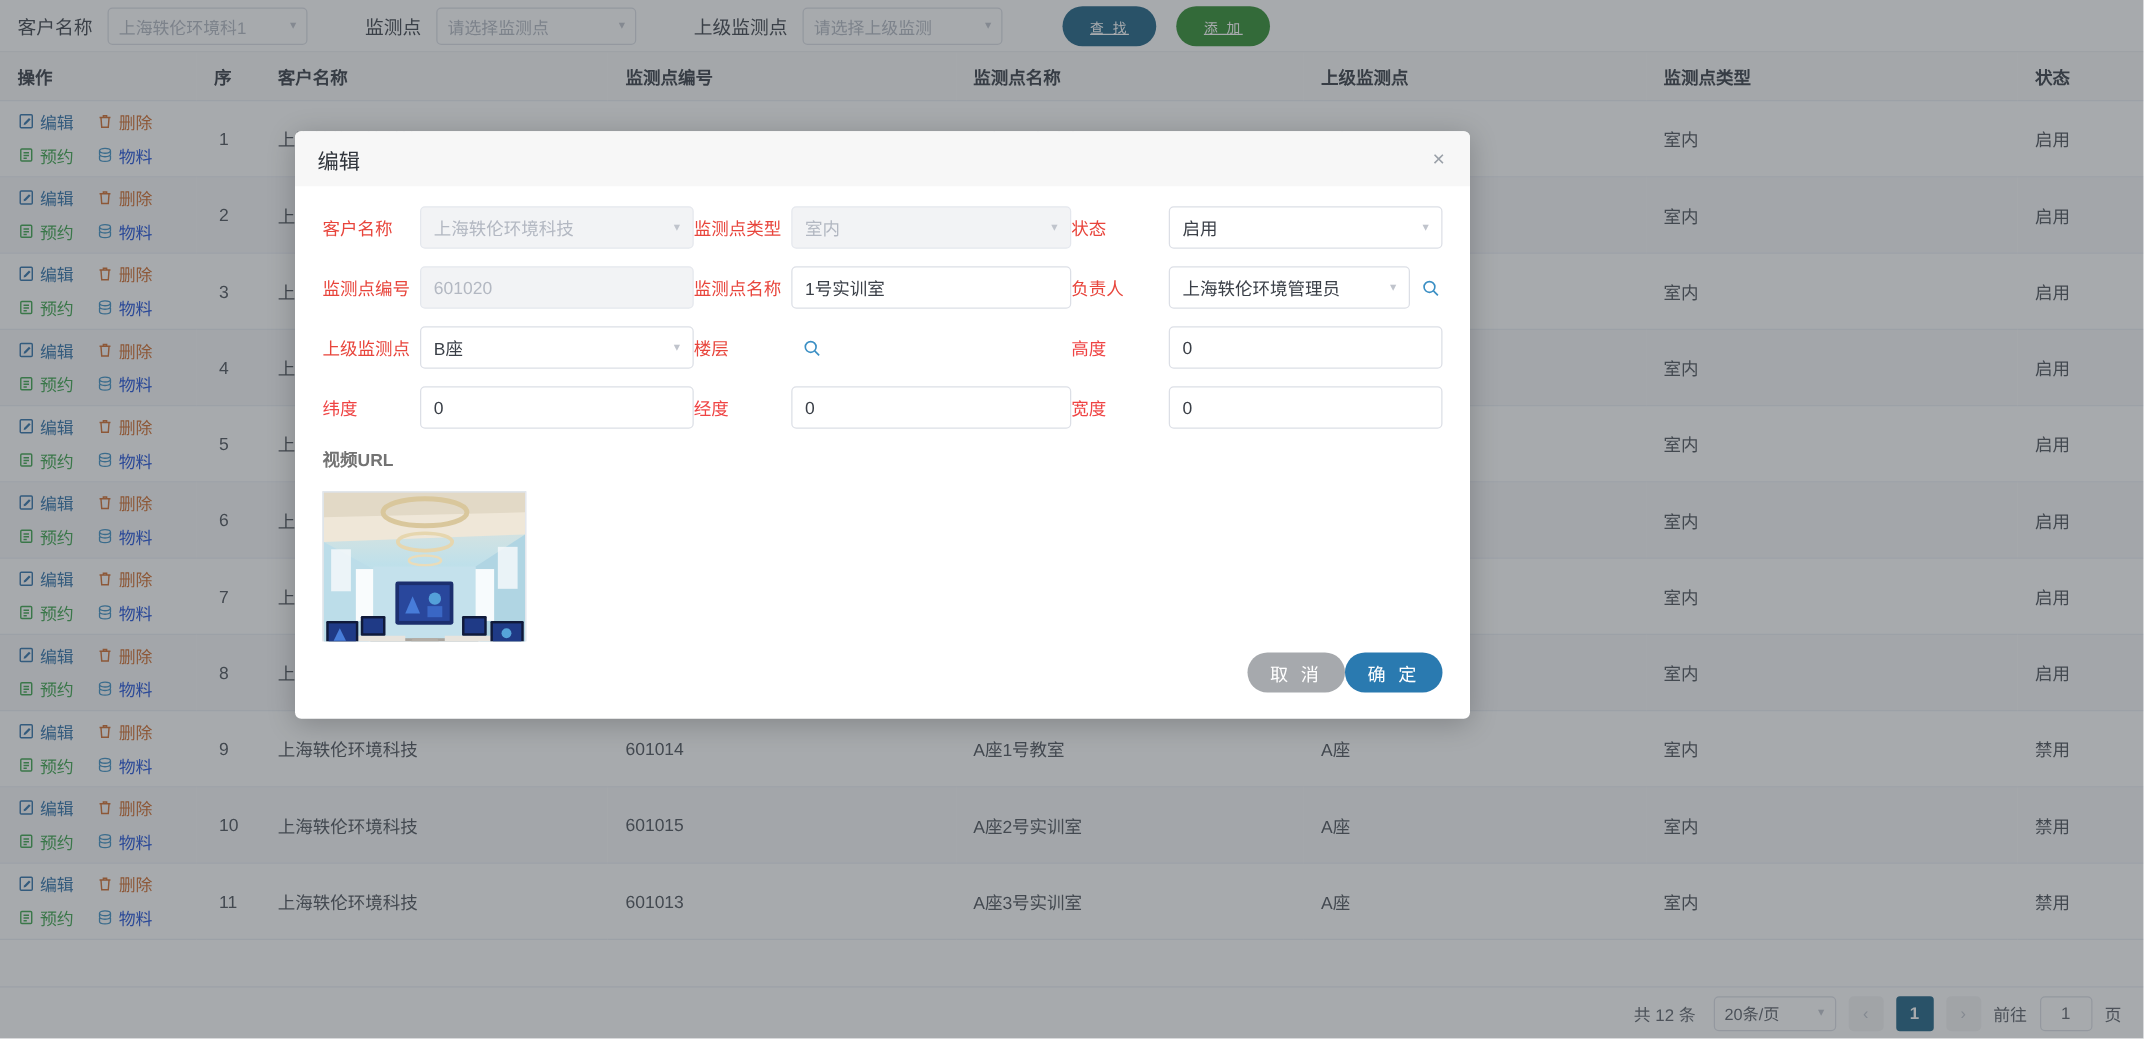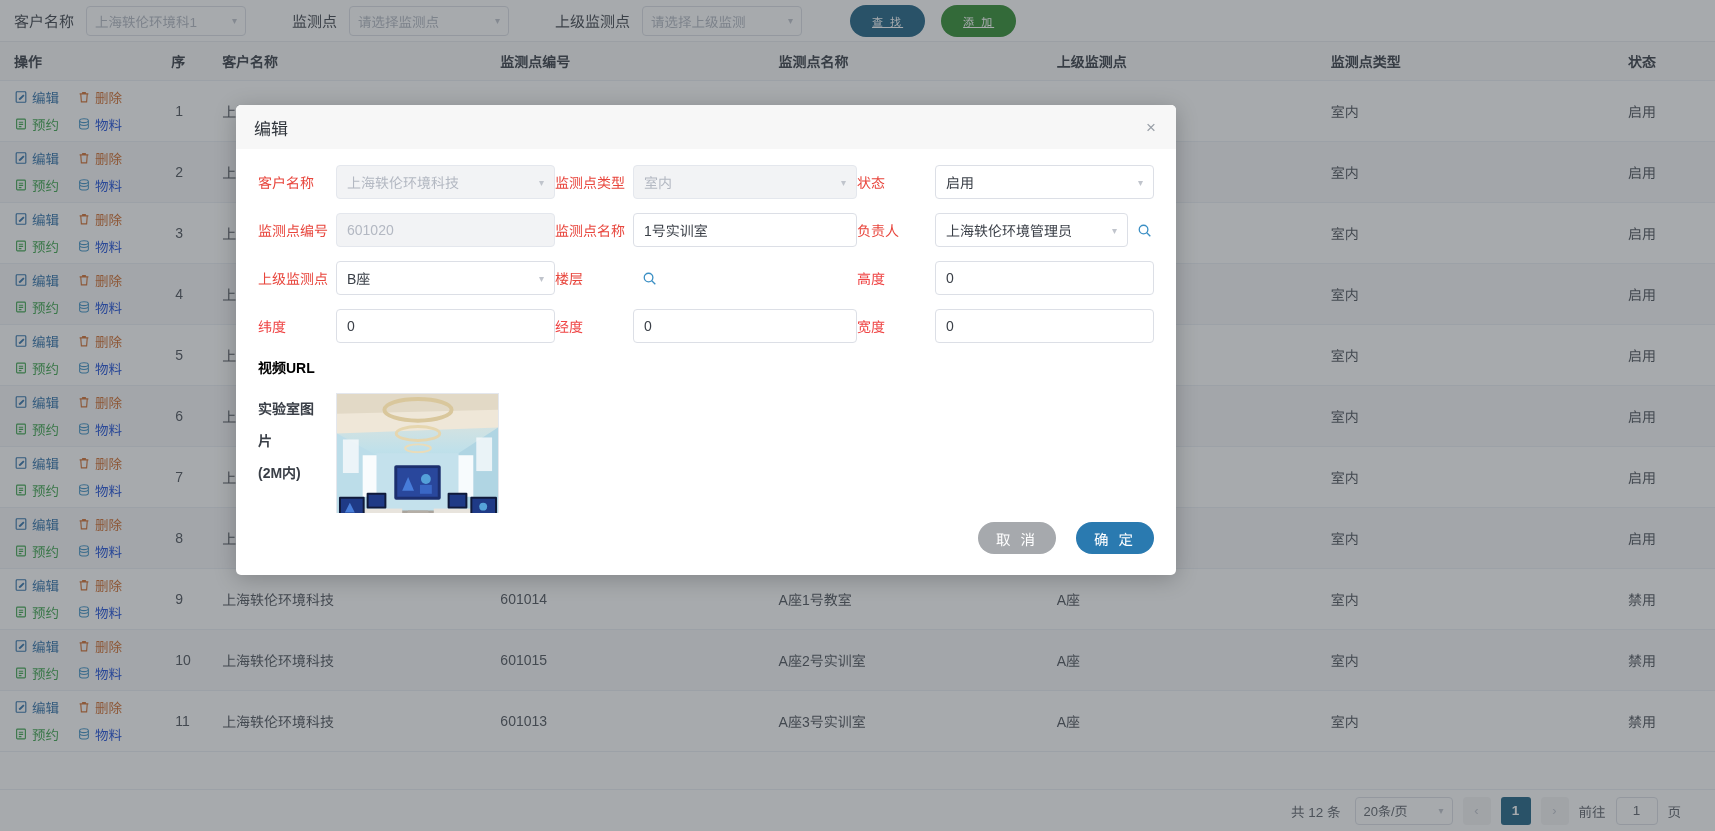--- a/index.html
+++ b/index.html
@@ -101,21 +101,21 @@
 
   .st-on  { color: #3aa34a; }
   .st-off { color: #c0392b; }
 
   
   .pager {
     position: absolute; left: 0; right: 0; bottom: 0;
     height: 42px; background: #ffffff;
     border-top: 1px solid #ebeef5;
     display: flex; align-items: center; justify-content: flex-end;
-    padding-right: 34px; gap: 10px;
+    padding-right: 18px; gap: 10px;
     font-size: 13.5px; color: #5b6068;
   }
   .pg-total { margin-right: 4px; }
   .pg-size {
     width: 98px; height: 28px; border: 1px solid #dcdfe6; border-radius: 4px;
     display: flex; align-items: center; justify-content: space-between;
     padding: 0 8px; background: #fff; font-size: 13px; color: #5b6068;
   }
   .pg-size .caret { color: #c0c4cc; font-size: 10px; }
   .pg-arrow {
@@ -219,21 +219,21 @@
   .search-ic {
     width: 20px; flex: none; margin-left: 6px;
     color: #3b8fc4; font-size: 15px; cursor: pointer;
     display: flex; align-items: center; justify-content: center;
   }
   .fgroup.has-ic .fctrl { flex: 1; }
 
   
   .url-row { display: flex; align-items: center; margin-bottom: 16px; }
   .url-label {
-    width: 78px; flex: none; font-size: 14px; color: #000000; font-weight: 700;
+    width: 78px; flex: none; font-size: 14px; color: #737373; font-weight: 700;
     padding-right: 10px;
   }
   .url-input {
     width: 515px; height: 34px;
     border: 1px solid #5fa8d8; border-radius: 4px;
     background: #fff; padding: 0 10px;
     font-size: 14px; color: #3a3f47;
     display: flex; align-items: center;
     white-space: nowrap; overflow: hidden;
     justify-content: flex-end;
@@ -255,21 +255,21 @@
     width: 163px; height: 165px;
     border: 1px solid #e4e7ed;
     overflow: hidden; position: relative;
     background: #cfd8de;
   }
   .thumb svg { display: block; width: 100%; height: 100%; }
 
   .modal-foot {
     flex: none; height: 62px;
     display: flex; align-items: center; justify-content: flex-end;
-    padding: 0 22px 12px 0; gap: 20px;
+    padding: 0 22px 12px 0; gap: 0;
   }
   .mbtn {
     height: 32px; min-width: 78px; border-radius: 16px;
     border: none; cursor: pointer;
     font-size: 14.5px; letter-spacing: 3px; color: #fff;
     display: inline-flex; align-items: center; justify-content: center;
     font-family: inherit;
   }
   .mbtn-cancel { background: #a6a9ad; }
   .mbtn-ok     { background: #2a7ab0; text-align: center; }
@@ -947,24 +947,20 @@
             <div class="inp">0</div>
           </div>
         </div>
       </div>
 
       <div class="url-row">
         <span class="url-label">视频URL</span>
       </div>
 
       <div class="img-row">
-        <span class="img-label">
-          <span>实验室图片</span>
-          <span class="l2">(2M内)</span>
-        </span>
         <div class="thumb">
           <svg viewBox="0 0 163 165" preserveAspectRatio="none">
             <defs>
               <linearGradient id="wall" x1="0" y1="0" x2="0" y2="1">
                 <stop offset="0%" stop-color="#ede5d6"></stop>
                   <stop offset="35%" stop-color="#bfe0ea"></stop>
                 <stop offset="100%" stop-color="#a9cfdd"></stop>
               </linearGradient>
               <linearGradient id="floorg" x1="0" y1="0" x2="0" y2="1">
                 <stop offset="0%" stop-color="#a9a39b"></stop>

